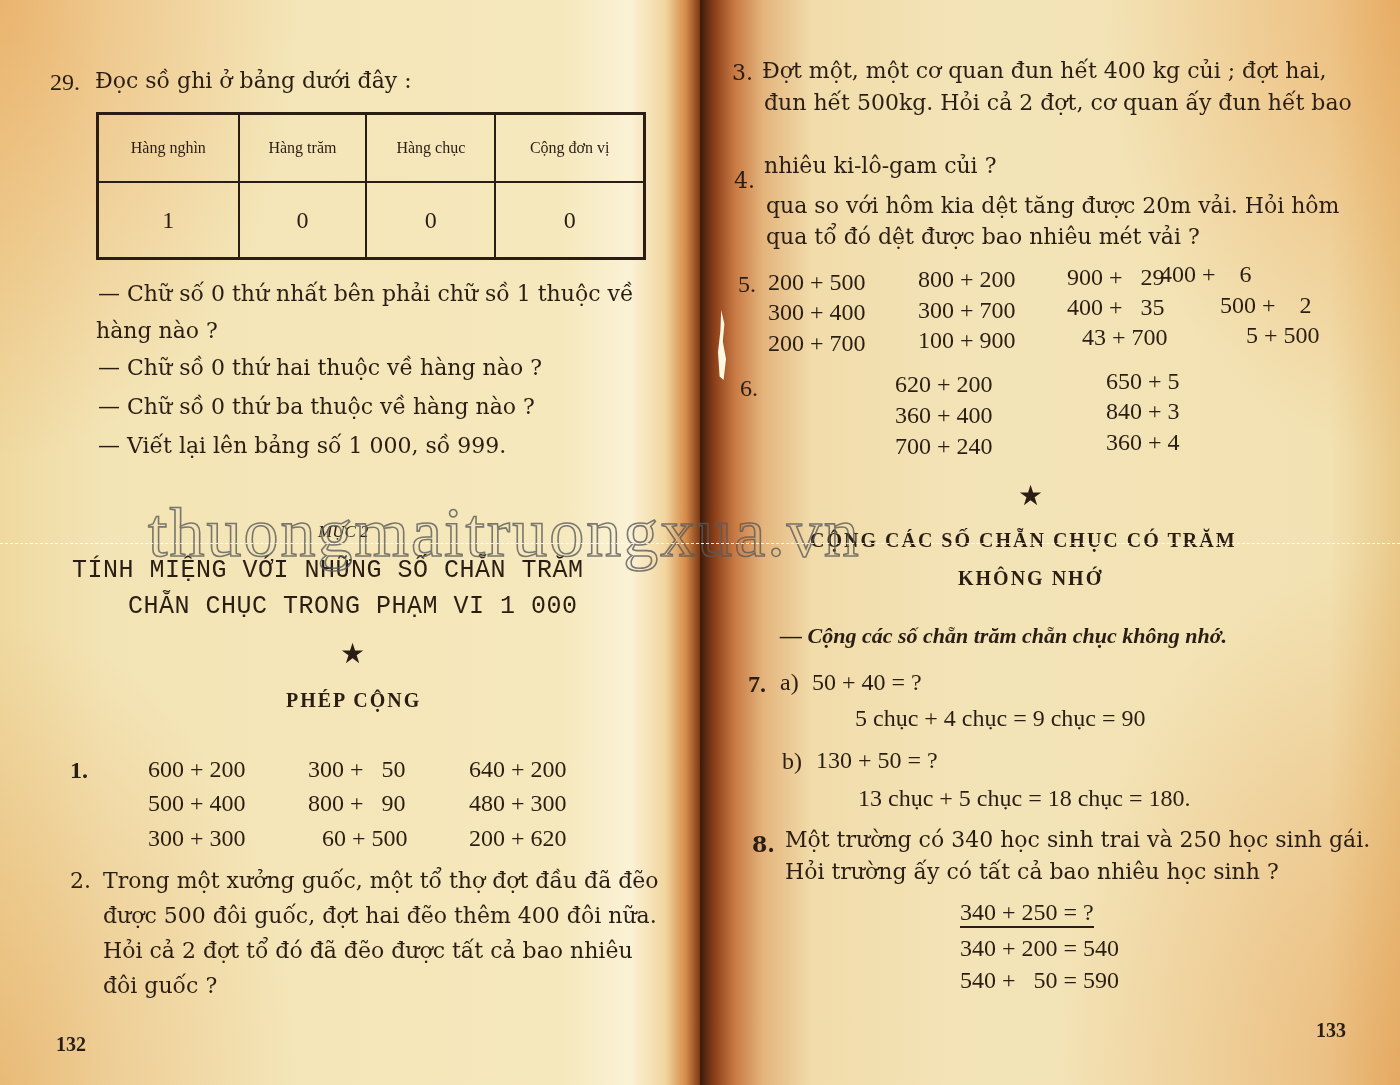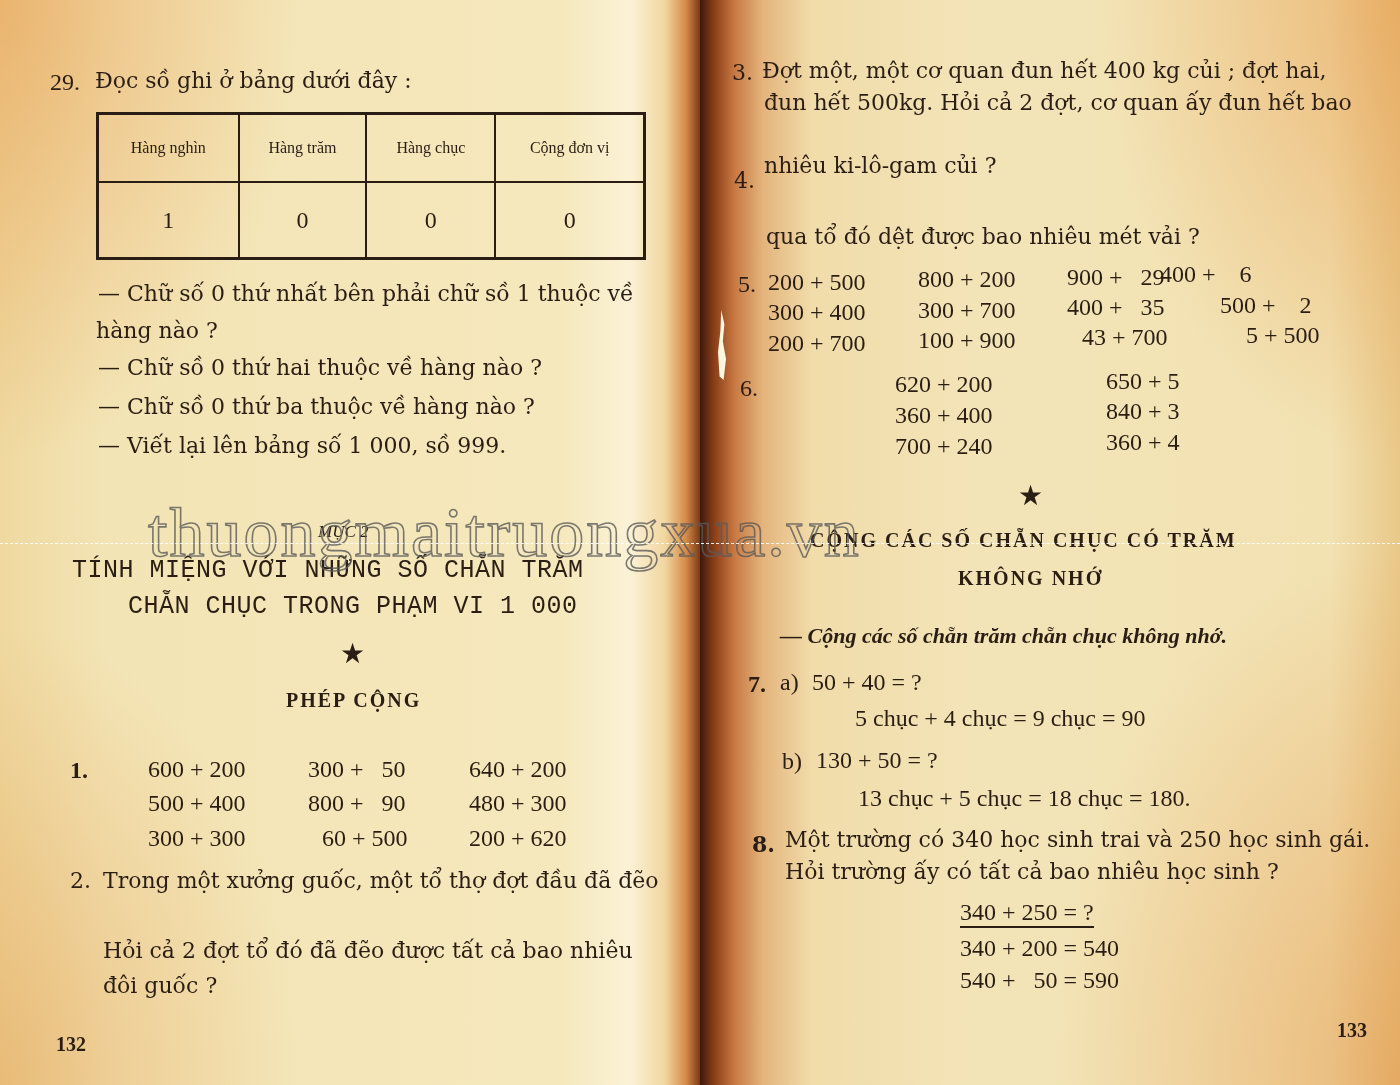--- a/index.html
+++ b/index.html
@@ -106,31 +106,33 @@
   <div class="t num" style="left:148px;top:826px;">300 + 300</div>
   <div class="t num" style="left:308px;top:757px;white-space:pre;">300 +   50</div>
   <div class="t num" style="left:308px;top:791px;white-space:pre;">800 +   90</div>
   <div class="t num" style="left:322px;top:826px;">60 + 500</div>
   <div class="t num" style="left:469px;top:757px;">640 + 200</div>
   <div class="t num" style="left:469px;top:791px;">480 + 300</div>
   <div class="t num" style="left:469px;top:826px;">200 + 620</div>
 
   <div class="t" style="left:70px;top:870px;">2.</div>
   <div class="t" style="left:103px;top:870px;">Trong một xưởng guốc, một tổ thợ đợt đầu đã đẽo</div>
+  <div class="t" style="left:103px;top:905px;">được 500 đôi guốc, đợt hai đẽo thêm 400 đôi nữa.</div>
   <div class="t" style="left:103px;top:940px;">Hỏi cả 2 đợt tổ đó đã đẽo được tất cả bao nhiêu</div>
   <div class="t" style="left:103px;top:975px;">đôi guốc ?</div>
 
   <div class="t num bold" style="left:56px;top:1034px;font-size:20px;">132</div>
 
   <div class="t" style="left:732px;top:62px;">3.</div>
   <div class="t" style="left:762px;top:60px;">Đợt một, một cơ quan đun hết 400 kg củi ; đợt hai,</div>
   <div class="t" style="left:764px;top:92px;">đun hết 500kg. Hỏi cả 2 đợt, cơ quan ấy đun hết bao</div>
   <div class="t" style="left:764px;top:123px;margin-top:32px;">nhiêu ki-lô-gam củi ?</div>
 
   <div class="t" style="left:734px;top:170px;">4.</div>
+  <div class="t" style="left:766px;top:195px;">qua so với hôm kia dệt tăng được 20m vải. Hỏi hôm</div>
   <div class="t" style="left:766px;top:226px;">qua tổ đó dệt được bao nhiêu mét vải ?</div>
 
   <div class="t num" style="left:738px;top:272px;">5.</div>
   <div class="t num" style="left:768px;top:270px;">200 + 500</div>
   <div class="t num" style="left:768px;top:300px;">300 + 400</div>
   <div class="t num" style="left:768px;top:331px;">200 + 700</div>
   <div class="t num" style="left:918px;top:267px;">800 + 200</div>
   <div class="t num" style="left:918px;top:298px;">300 + 700</div>
   <div class="t num" style="left:918px;top:328px;">100 + 900</div>
   <div class="t num" style="left:1067px;top:265px;white-space:pre;">900 +   29</div>
@@ -161,17 +163,17 @@
   <div class="t num" style="left:816px;top:748px;">130 + 50 = ?</div>
   <div class="t num" style="left:858px;top:786px;">13 chục + 5 chục = 18 chục = 180.</div>
 
   <div class="t bold" style="left:752px;top:833px;">8.</div>
   <div class="t" style="left:785px;top:829px;">Một trường có 340 học sinh trai và 250 học sinh gái.</div>
   <div class="t" style="left:785px;top:861px;">Hỏi trường ấy có tất cả bao nhiêu học sinh ?</div>
   <div class="t num underline" style="left:960px;top:900px;">340 + 250 = ?</div>
   <div class="t num" style="left:960px;top:936px;text-align:right;">340 + 200 = 540</div>
   <div class="t num" style="left:960px;top:968px;white-space:pre;">540 +   50 = 590</div>
 
-  <div class="t num bold" style="left:1316px;top:1020px;font-size:20px;margin-left:21px;">133</div>
+  <div class="t num bold" style="left:1316px;top:1020px;font-size:20px;">133</div>
 
   <div class="watermark">thuongmaitruongxua.vn</div>
   <div class="dash-line"></div>
 </div>
 
 </body></html>

